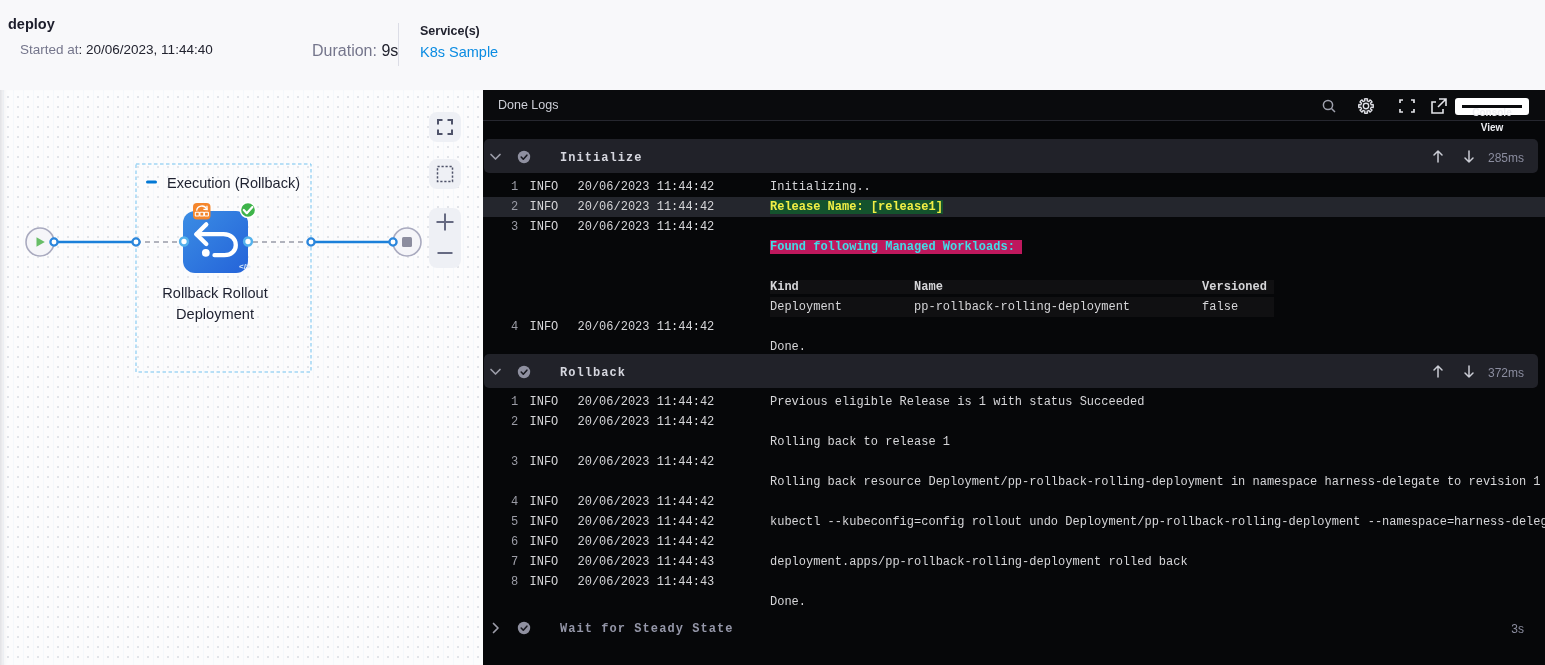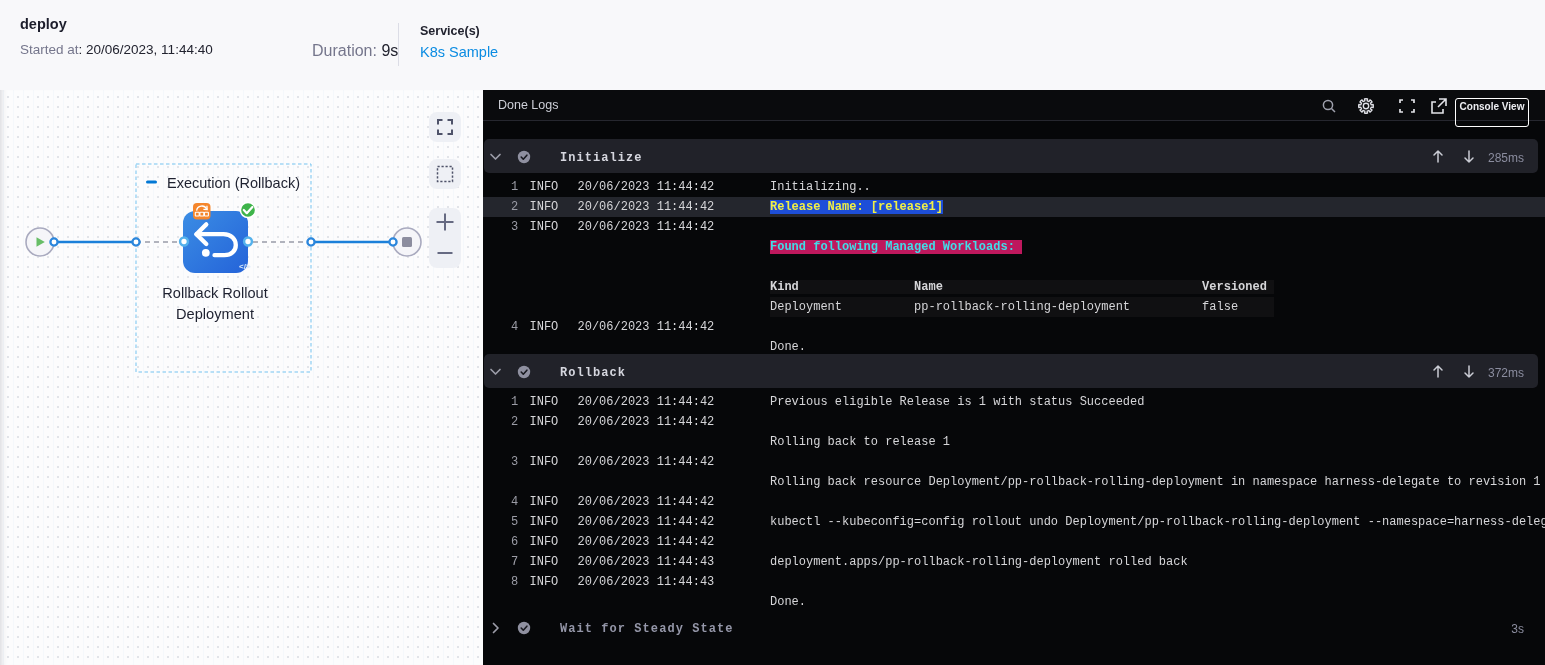--- a/index.html
+++ b/index.html
@@ -2,21 +2,21 @@
 <html><head>
 <meta charset="utf-8">
 <style>
   * { margin:0; padding:0; box-sizing:border-box; }
   html,body { width:1545px; height:665px; overflow:hidden; background:#fff; }
   body { font-family:"Liberation Sans", sans-serif; position:relative; }
   .abs { position:absolute; }
 
   
   #topbar { position:absolute; left:0; top:0; width:1545px; height:90px; background:#f8f8fa; }
-  #topbar .title { position:absolute; left:20px; top:16px; font-size:14.5px; font-weight:bold; color:#1c1d2b; }
+  #topbar .title { position:absolute; left:8px; top:16px; font-size:14.5px; font-weight:bold; color:#1c1d2b; }
   .g { color:#75768c;margin-top:33px; }
   .d { color:#22232f; }
   .lnk { color:#0b8ce2; }
   #started { position:absolute; left:20px; top:41.5px; font-size:13.5px; color:#22232f; }
   #duration { position:absolute; left:312px; top:41.5px; font-size:16px; }
   .vsep { position:absolute; left:398px; top:23px; width:1px; height:43px; background:#dcdde6; }
   .hcol-label { font-size:12.5px; font-weight:bold; color:#22232f; }
   .hcol-val { font-size:14.5px; margin-top:6px; }
 
   
@@ -27,21 +27,21 @@
       radial-gradient(circle, #e2e4e9 1px, transparent 1.2px);
     background-size:10px 10px, 10px 10px;
     background-position:3px 2px, 3px 2px;
   }
   .zbtn { position:absolute; left:429px; width:32px; background:#eef0f5; border-radius:8px; }
 
   
   #logs { position:absolute; left:483px; top:90px; width:1062px; height:575px; background:#060709; }
   #loghead { position:absolute; left:0; top:0; width:1062px; height:31px; background:#0a0b0d; border-bottom:1px solid #26272f; }
   #loghead .t { position:absolute; left:15px; top:8px; font-size:12.5px; color:#ced0d8; }
-  #cvbtn { position:absolute; left:972px; top:8px; width:74px; height:29px; border:1px solid #ffffff; border-radius:3px;
+  #cvbtn { position:absolute; left:972px; top:8px; width:74px; height:17px; border:7px solid #ffffff; border-radius:3px;
     color:#ecedf1; font-size:10px; font-weight:bold; text-align:center; line-height:15px; }
   .band { position:absolute; left:1px; width:1054px; height:34px; background:#212229; border-radius:5px; }
   .band .title { position:absolute; left:76px; top:11.5px; font-size:12px; font-weight:bold; letter-spacing:1.06px;
      color:#d6d7df; font-family:"Liberation Mono", monospace; }
   .band .dur { position:absolute; right:14px; top:12px; font-size:12px; color:#8b8d9f; }
   .row { position:absolute; left:0; width:1062px; height:20px; font-family:"Liberation Mono", monospace;
      font-size:12px; line-height:20px; white-space:pre; }
   .row span { position:absolute; top:0; }
   .num { left:28px; color:#9b9ca6; }
   .lvl { left:46.5px; color:#d6d6d9; }
@@ -188,21 +188,21 @@
 
     <svg width="60" height="34" viewBox="0 0 60 34" style="position:absolute;right:50px;top:0;">
       <g stroke="#caccd4" stroke-width="1.5" fill="none" stroke-linecap="round" stroke-linejoin="round">
         <path d="M10 23 V12 M6 16 L10 12 L14 16"></path>
         <path d="M41 12 V23 M37 19 L41 23 L45 19"></path>
       </g>
     </svg>
     <div class="dur">285ms</div>
       </div>
       <div class="row" style="top: 86.5px;"><span class="num">1</span><span class="lvl">INFO</span><span class="ts">20/06/2023 11:44:42</span><span class="msg">Initializing..</span></div>
-      <div class="row" style="top: 106.5px; background: rgb(36, 38, 45);"><span class="num">2</span><span class="lvl">INFO</span><span class="ts">20/06/2023 11:44:42</span><span class="msg"><b style="background:#1d4ed8;color:#f0ef45;">Release Name: [release1]</b></span></div>
+      <div class="row" style="top: 106.5px; background: rgb(36, 38, 45);"><span class="num">2</span><span class="lvl">INFO</span><span class="ts">20/06/2023 11:44:42</span><span class="msg"><b style="background:#14532d;color:#f0ef45;">Release Name: [release1]</b></span></div>
       <div class="row" style="top: 126.5px;"><span class="num">3</span><span class="lvl">INFO</span><span class="ts">20/06/2023 11:44:42</span></div>
       <div class="row" style="top: 146.5px;"><span class="msg"><b style="color:#41dde8;background:#be185d;">Found following Managed Workloads: </b></span></div>
       <div class="row" style="top: 166.5px;"></div>
       <div class="row" style="top: 186.5px;"><span class="msg"><b style="background:#101012;">Kind                Name                                    Versioned </b></span></div>
       <div class="row" style="top: 206.5px;"><span class="msg"><span style="background:#101012;">Deployment          pp-rollback-rolling-deployment          false     </span></span></div>
       <div class="row" style="top: 226.5px;"><span class="num">4</span><span class="lvl">INFO</span><span class="ts">20/06/2023 11:44:42</span></div>
       <div class="row" style="top: 246.5px;"><span class="msg">Done.</span></div>
       <div class="band" style="top: 264px;">
     <svg width="70" height="34" viewBox="0 0 70 34" style="position:absolute;left:0;top:0;">
       <path d="M7 15.5 L11.5 20 L16 15.5" stroke="#9b9ca8" stroke-width="1.7" fill="none" stroke-linecap="round" stroke-linejoin="round"></path>

